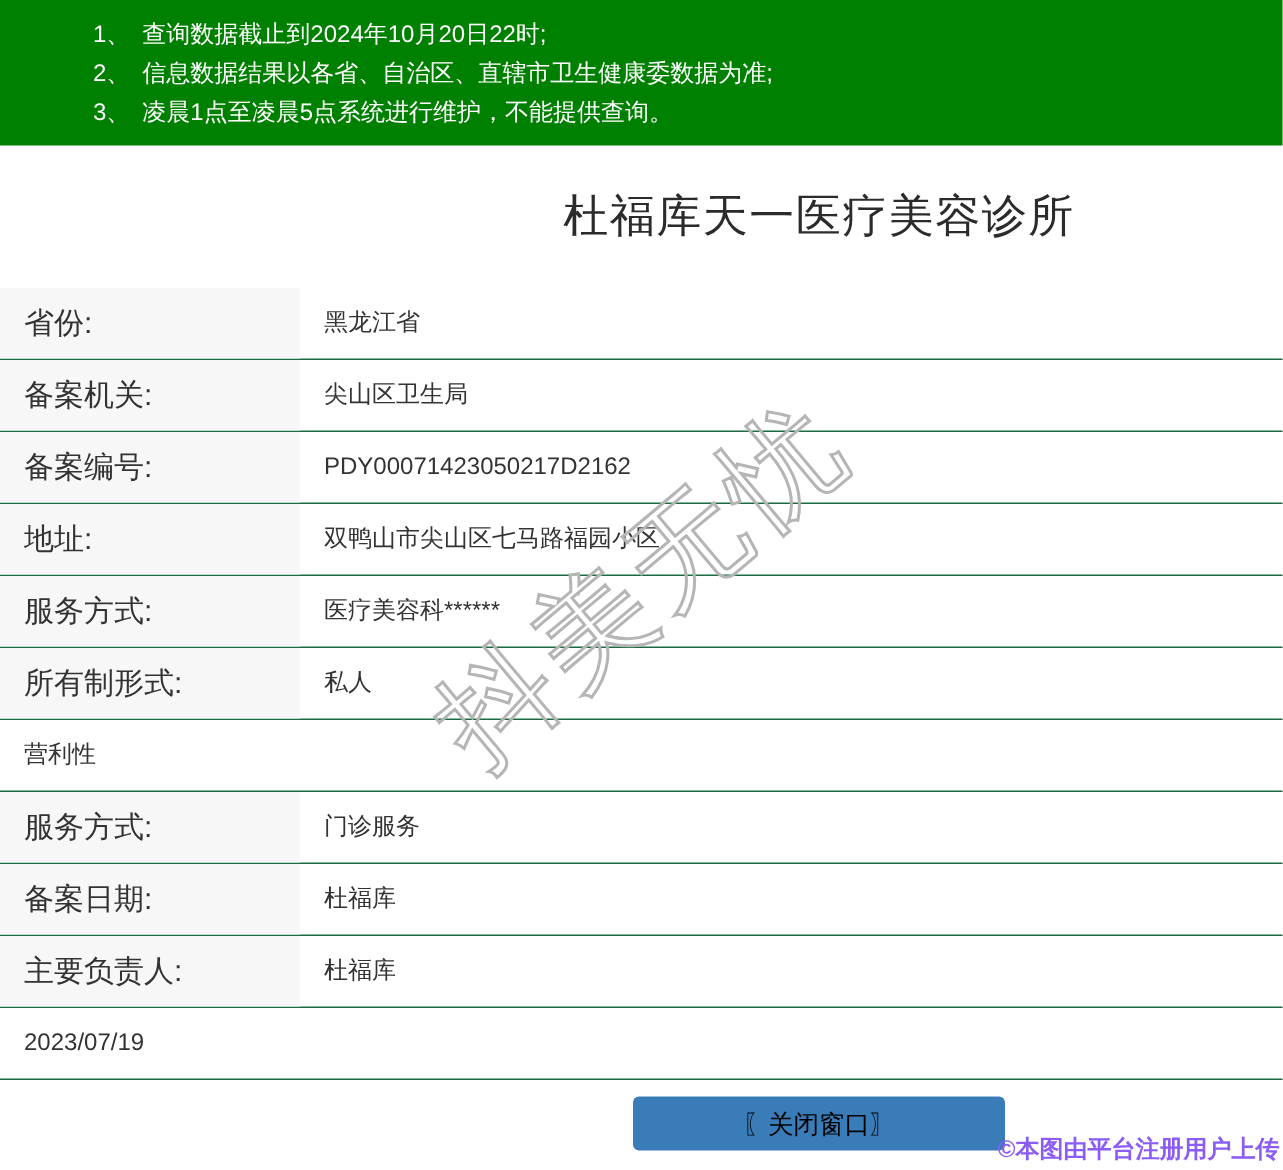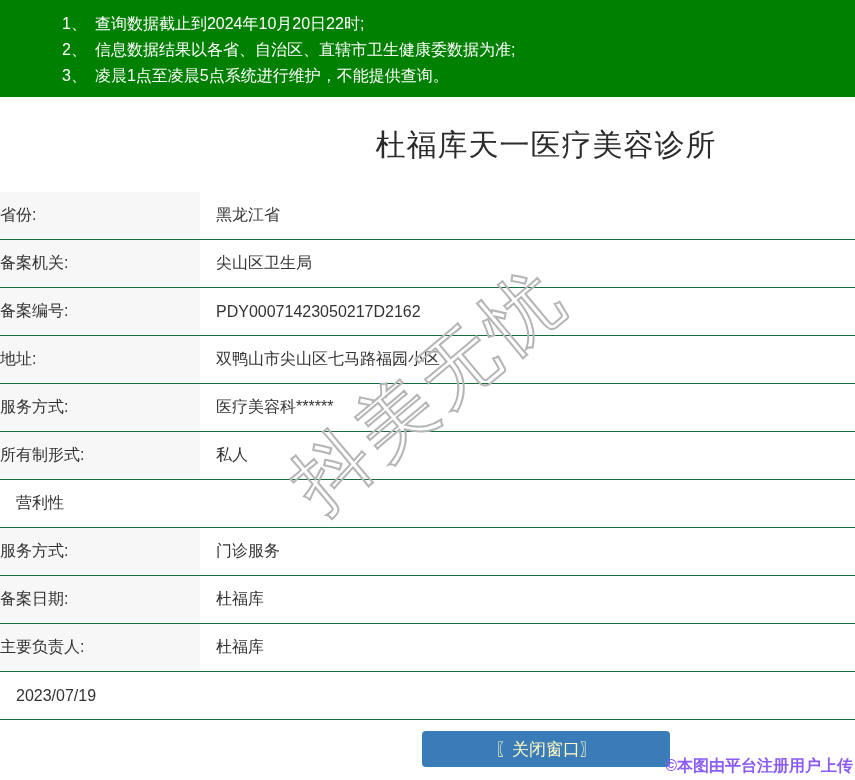--- a/index.html
+++ b/index.html
@@ -38,33 +38,34 @@
   .table{width:1092px;}
   .row{
     display:flex;align-items:stretch;
     min-height:48px;
     border-bottom:1px solid var(--divider);
   }
   .cell-label{
     width:200px;flex:0 0 200px;
     background:var(--label-bg);
     display:flex;align-items:center;
-    font-size:16px;color:var(--text);
+    padding-left:16px;
+    font-size:20px;color:var(--text);
   }
   .cell-value{
     flex:1;
     display:flex;align-items:center;
     padding-left:16px;
     font-size:16px;color:var(--text);
   }
   
   .btn-row{width:1092px;display:flex;justify-content:center;margin-top:11px;}
   .close-btn{
     width:248px;height:36px;
-    background:var(--blue);color:#fef9c3;
+    background:var(--blue);color:#000000;
     border:none;border-radius:4px;
     font-size:17px;font-family:Liberation Mono, monospace;
     cursor:pointer;
   }
   
   .watermark{
     position:absolute;left:265px;top:352px;
     font-size:76px;line-height:76px;letter-spacing:6px;white-space:nowrap;
     color:transparent;
     -webkit-text-stroke:2px #b5b5b5;

